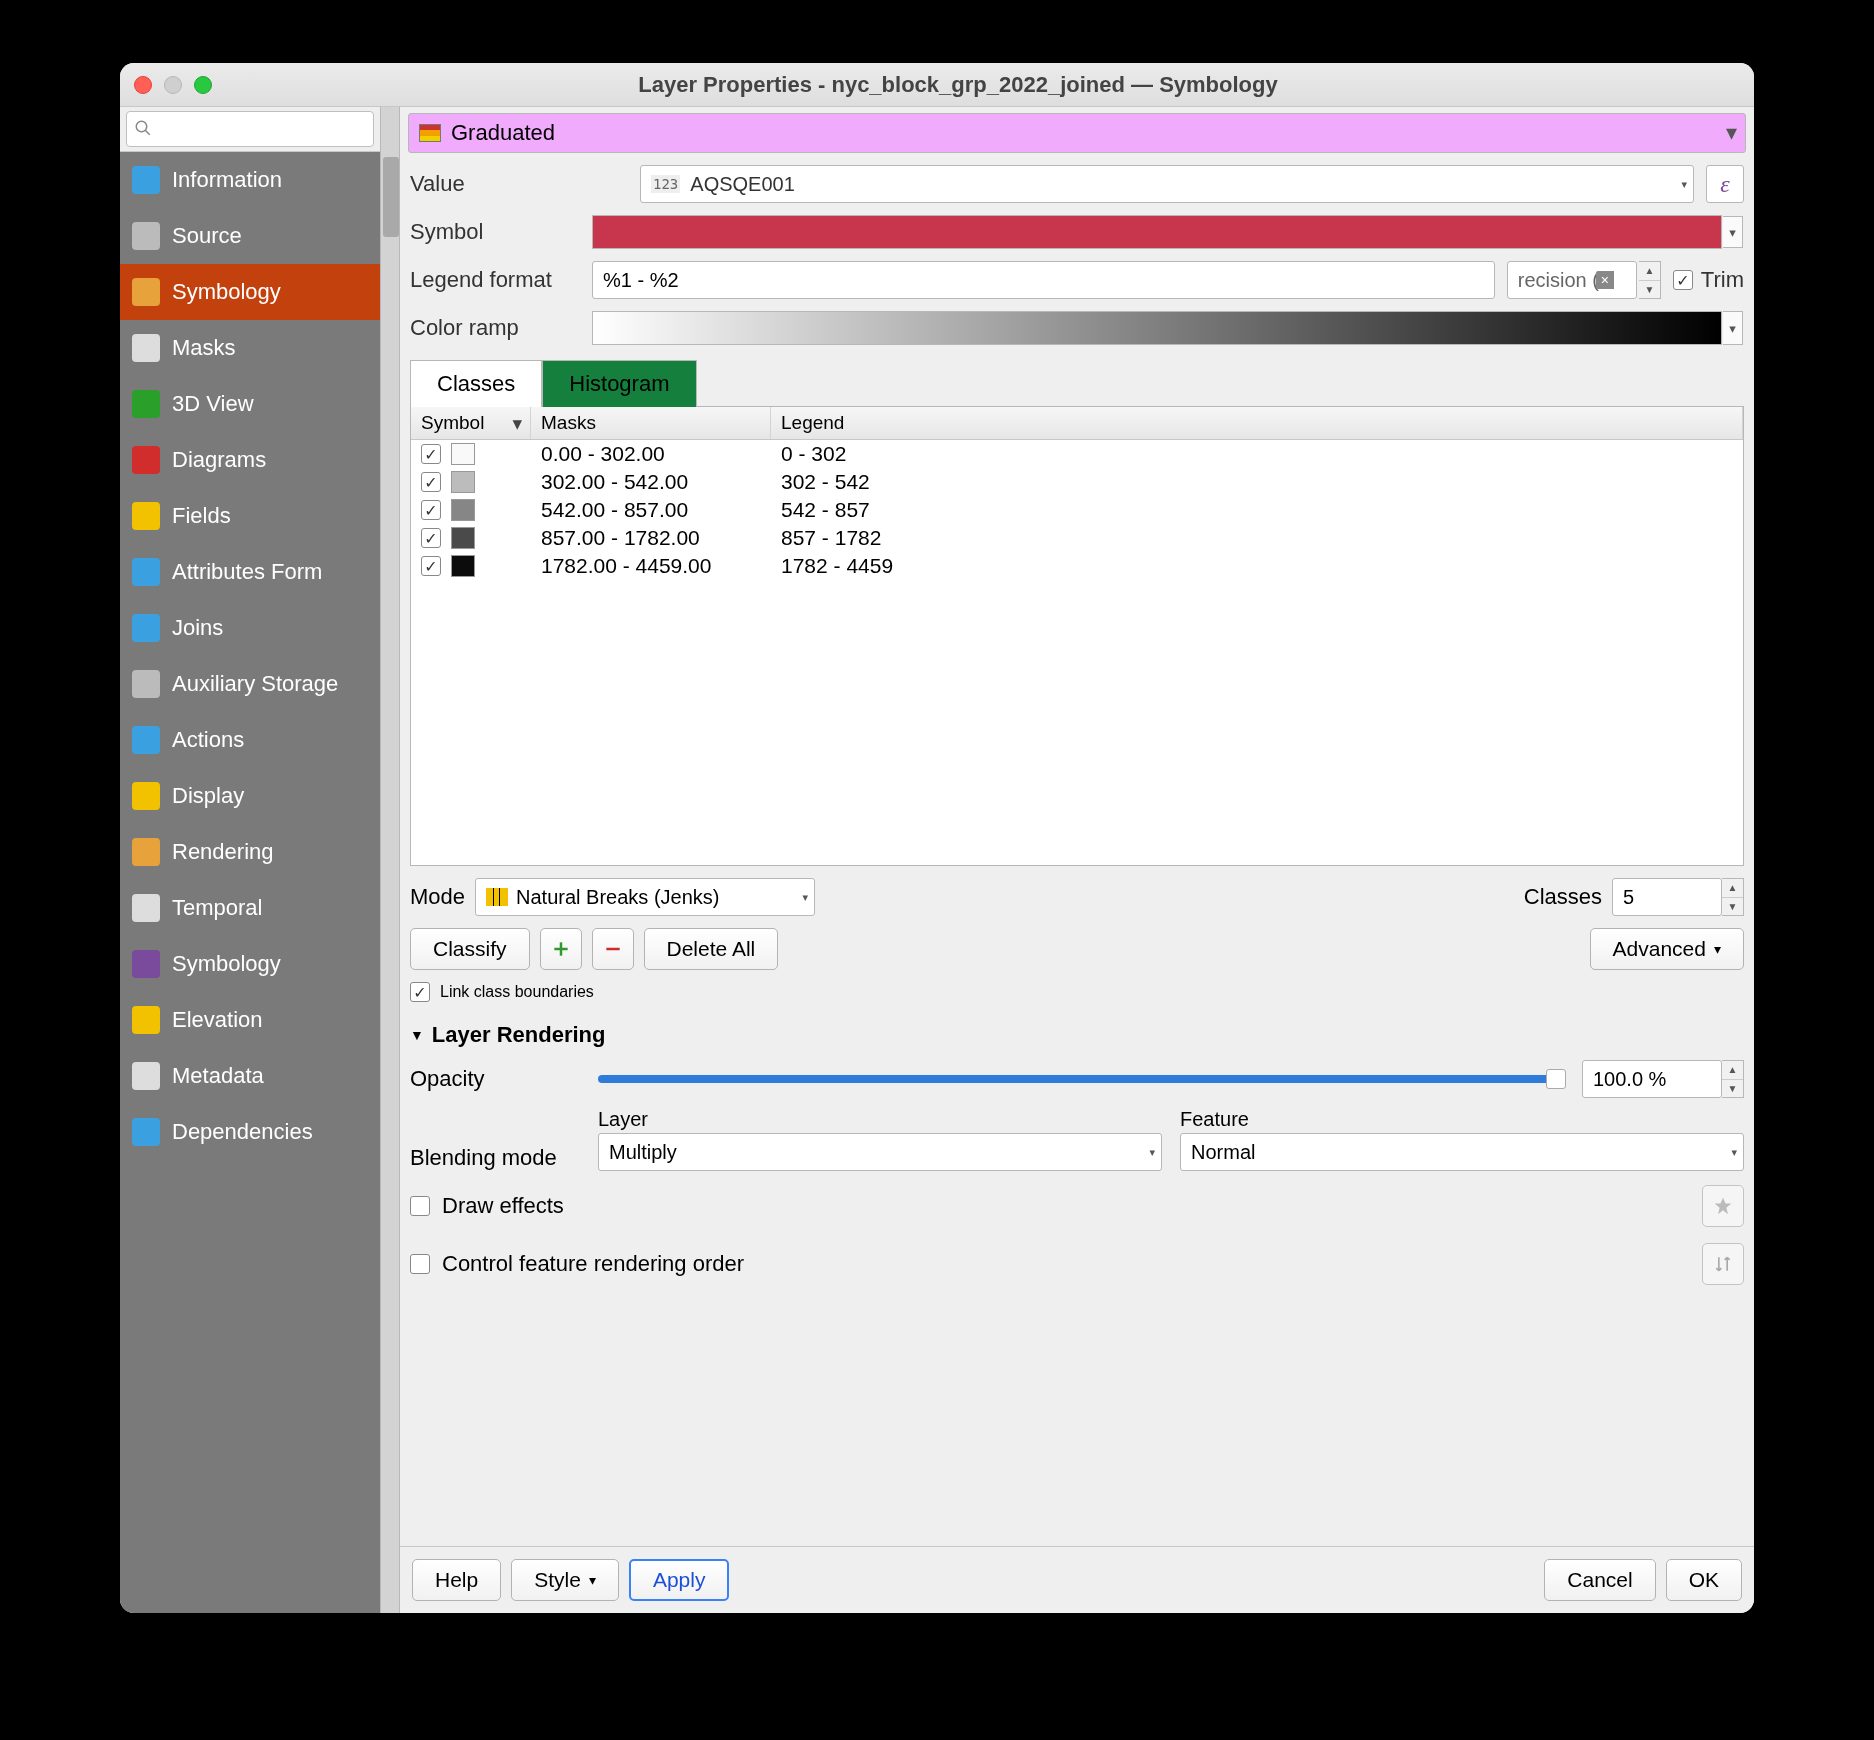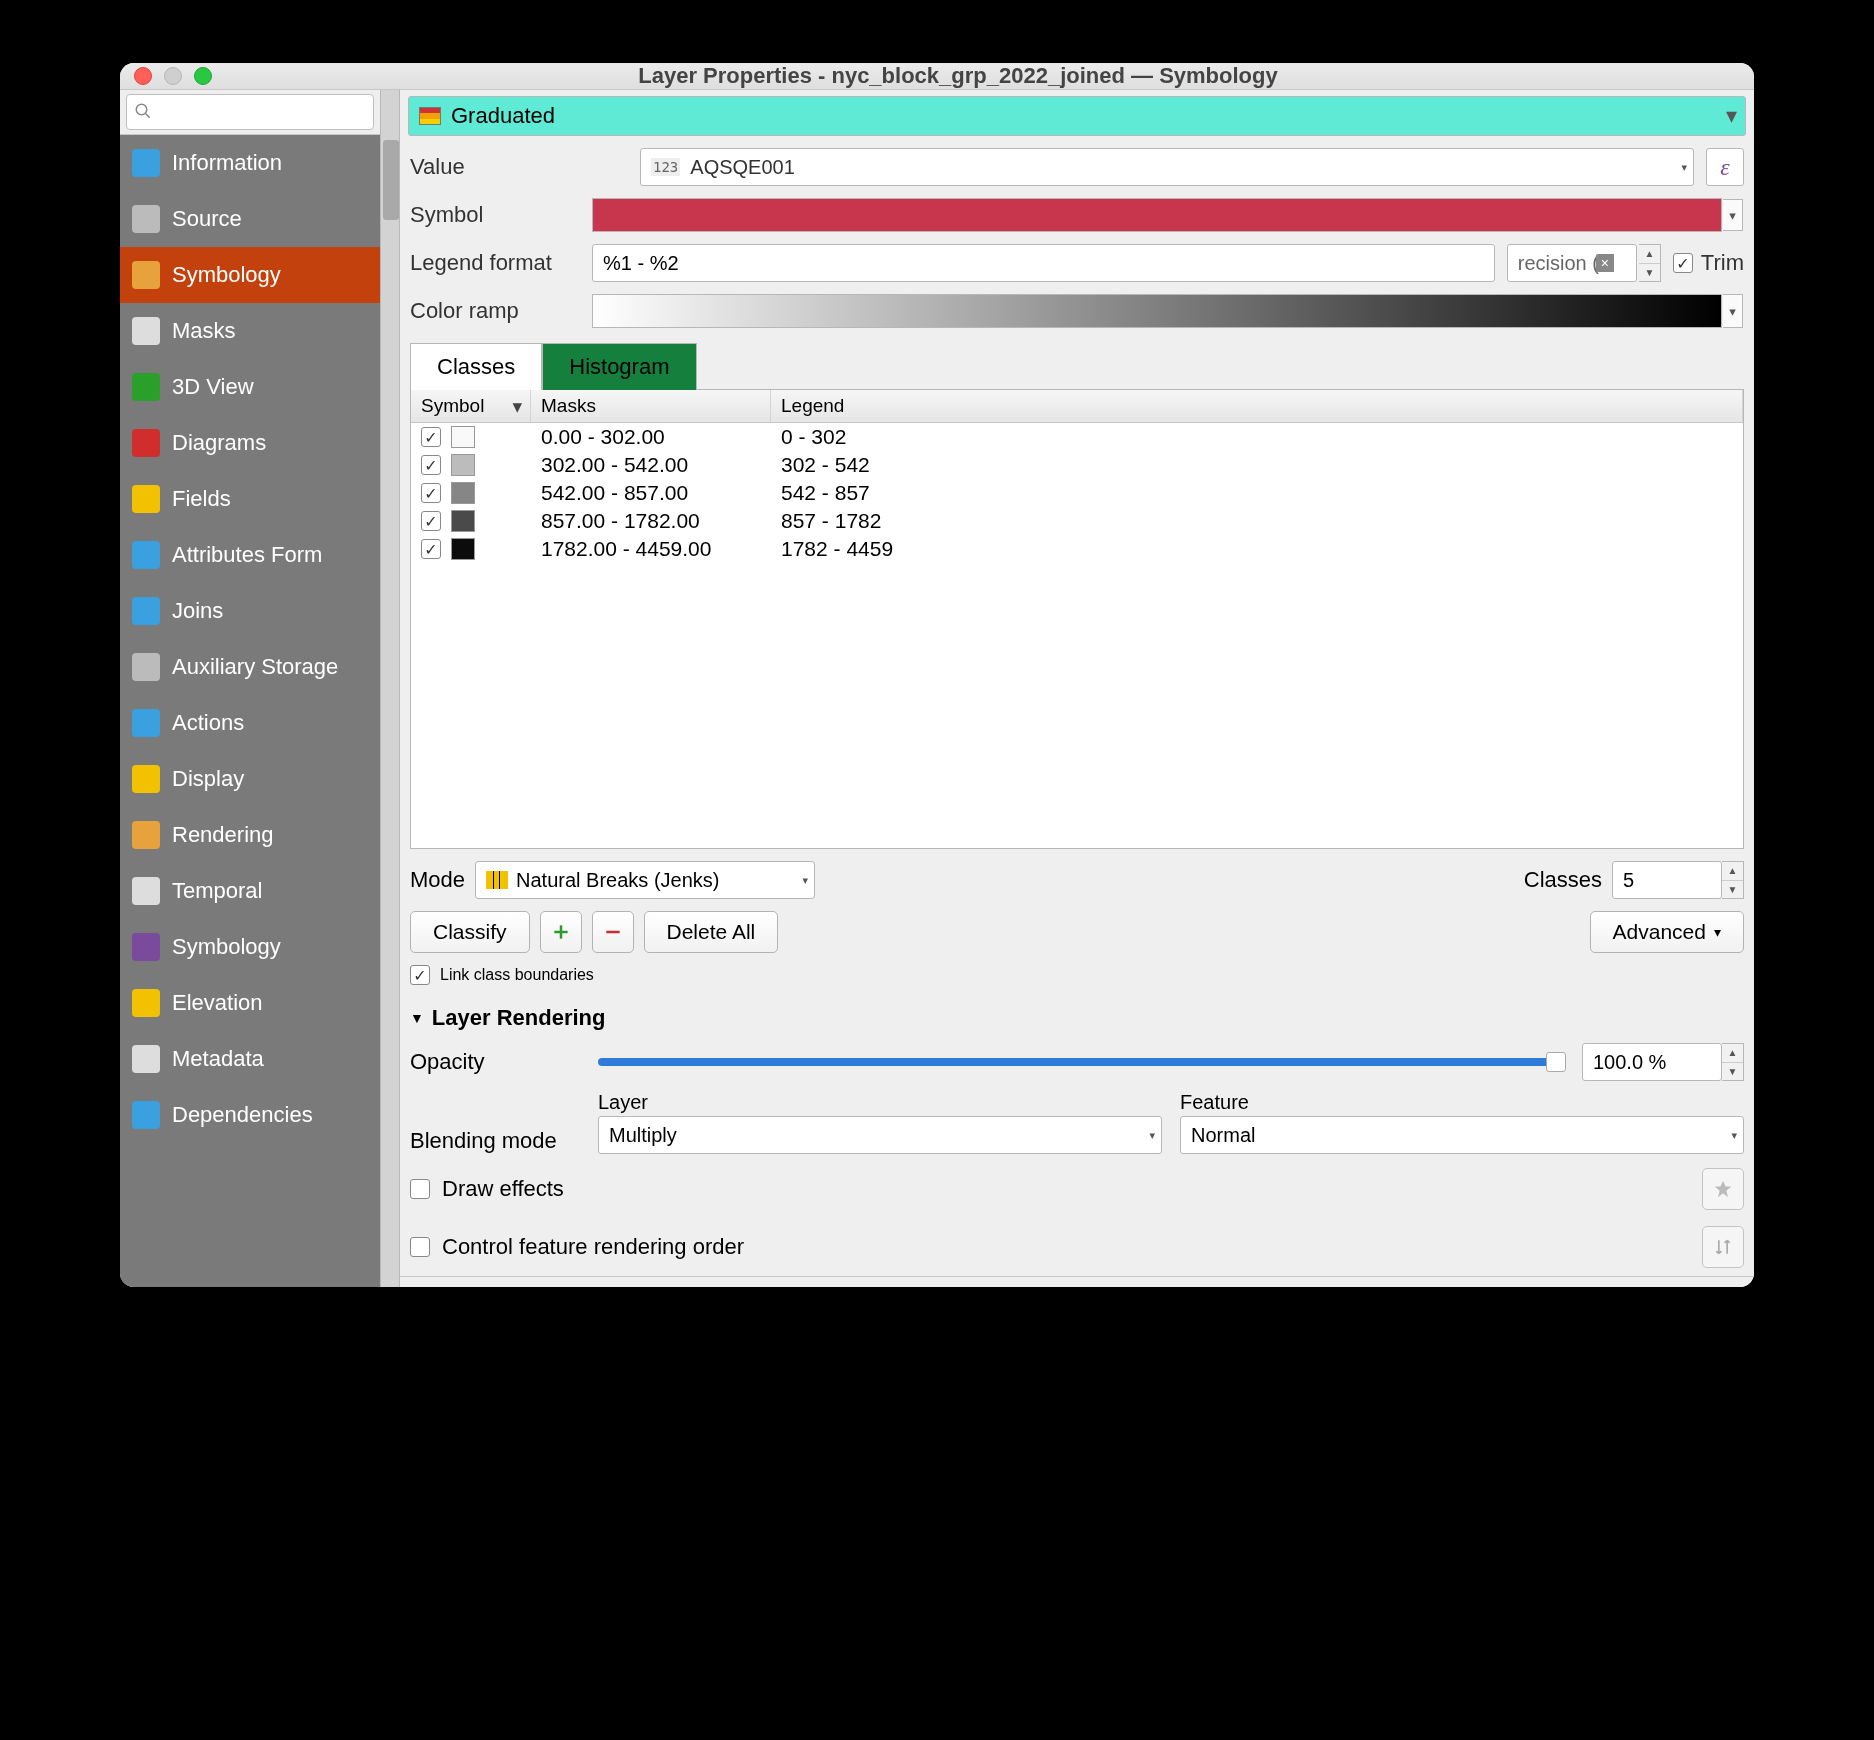--- a/index.html
+++ b/index.html
@@ -1,18 +1,18 @@
 <!DOCTYPE html>
 <html><head>
 <meta charset="utf-8">
 <style>
   * { box-sizing: border-box; font-family: -apple-system, "Helvetica Neue", Arial, sans-serif; }
   body { margin: 0; background: #000; width: 1874px; height: 1740px; position:relative; }
   .window {
-    position: absolute; left: 120px; top: 63px; width: 1634px; height: 1224px;
+    position: absolute; left: 120px; top: 63px; width: 1634px; height: 1550px;
     background: #eeeeee; border-radius: 14px; box-shadow: 0 30px 60px rgba(0,0,0,.6);
     display: flex; flex-direction: column; overflow: hidden;
   }
   .titlebar {
     height: 44px; display: flex; align-items: center; padding: 0 14px;
     background: linear-gradient(#ebebeb,#dedede); border-bottom: 1px solid #c7c7c7;
   }
   .tlights { display:flex; gap:12px; margin-right: 18px; }
   .tlight { width: 18px; height:18px; border-radius:50%; }
   .tl-red { background:#ff5f57; border:1px solid #e24239; }
@@ -27,21 +27,21 @@
   .search-ico { position:absolute; left:14px; top:12px; width:18px; height:18px; color:#888;}
   .side-list { flex:1; overflow:hidden; }
   .side-item { display:flex; align-items:center; gap:12px; padding:14px 12px; color:#fff; font-size:22px; cursor:pointer;}
   .side-item.active { background:#c2410c; }
   .side-item .sicon { width:30px; height:30px; display:flex; align-items:center; justify-content:center; font-size:22px;}
   .side-item .slabel { flex:1; }
   .scrollgutter { width: 20px; background:#d3d3d3; border-left:1px solid #b8b8b8; border-right:1px solid #b8b8b8; position:relative;}
   .scrollthumb { position:absolute; left:2px; top:50px; width:16px; height:80px; background:#a9a9a9; border-radius:3px;}
   .main { flex:1; background:#efefef; display:flex; flex-direction:column; }
   .type-row { display:flex; align-items:center; padding:6px 8px 6px 8px; gap:8px;}
-  .type-combo { flex:1; display:flex; align-items:center; gap:10px; background:#5eead4; border:1px solid #b7b7b7; border-radius:3px; height: 40px; padding:0 10px; font-size:22px; position:relative;}
+  .type-combo { flex:1; display:flex; align-items:center; gap:10px; background:#f0abfc; border:1px solid #b7b7b7; border-radius:3px; height: 40px; padding:0 10px; font-size:22px; position:relative;}
   .type-combo .dropico { position:absolute; right:8px; color:#555;}
   .form-rows { padding: 6px 10px 0 10px; display:flex; flex-direction:column; gap:12px; font-size:22px; color:#333;}
   .frow { display:flex; align-items:center; gap:12px;}
   .flabel { width: 170px;}
   .finput, .fselect, .fbtn { height: 38px; border:1px solid #b7b7b7; border-radius:3px; background:#fff; font-size:20px; padding:0 10px; display:flex; align-items:center; position:relative;}
   .value-select { flex:1; display:flex; align-items:center; gap:10px;}
   .value-select .tag123 { background:#eee; border:none; font-size:14px; color:#666; padding:1px 2px; font-family: monospace;}
   .smallbtn { width:38px; justify-content:center;}
   .drop-arrow { position:absolute; right:6px; display:flex; flex-direction:column; line-height:6px; font-size:11px; color:#555;}
   .symbol-bar { flex:1; height:34px; border:1px solid #b7b7b7; background:#c8364e; position:relative;}

